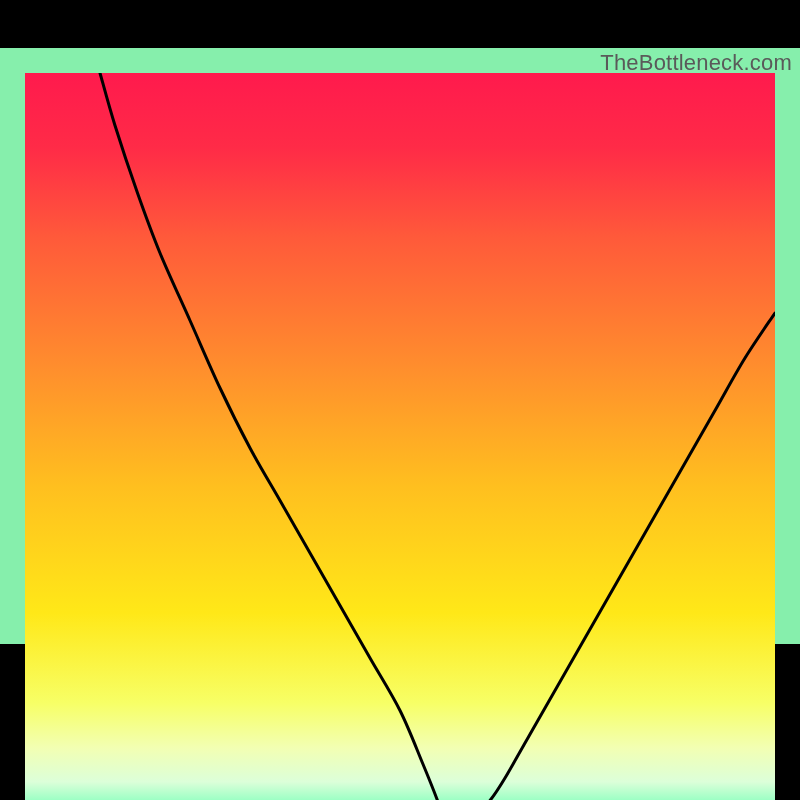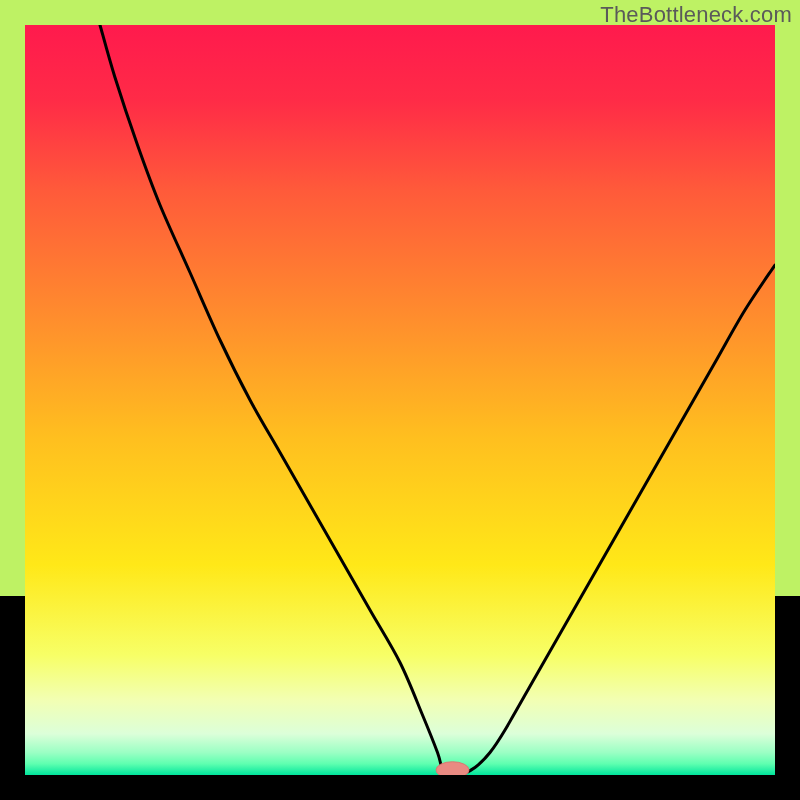--- a/index.html
+++ b/index.html
@@ -8,21 +8,22 @@
     width: 800px;
     height: 800px;
     overflow: hidden;
     background: #000;
     font-family: Arial, Helvetica, sans-serif;
   }
   .frame {
     position: relative;
     width: 800px;
     height: 596px;
-    background: #bef264;
+    background: #86efac;
+    margin-top: 48px;
   }
   .watermark {
     position: absolute;
     top: 2px;
     right: 8px;
     color: #5a5a5a;
     font-size: 22px;
     font-weight: 500;
     letter-spacing: 0.2px;
     z-index: 10;

